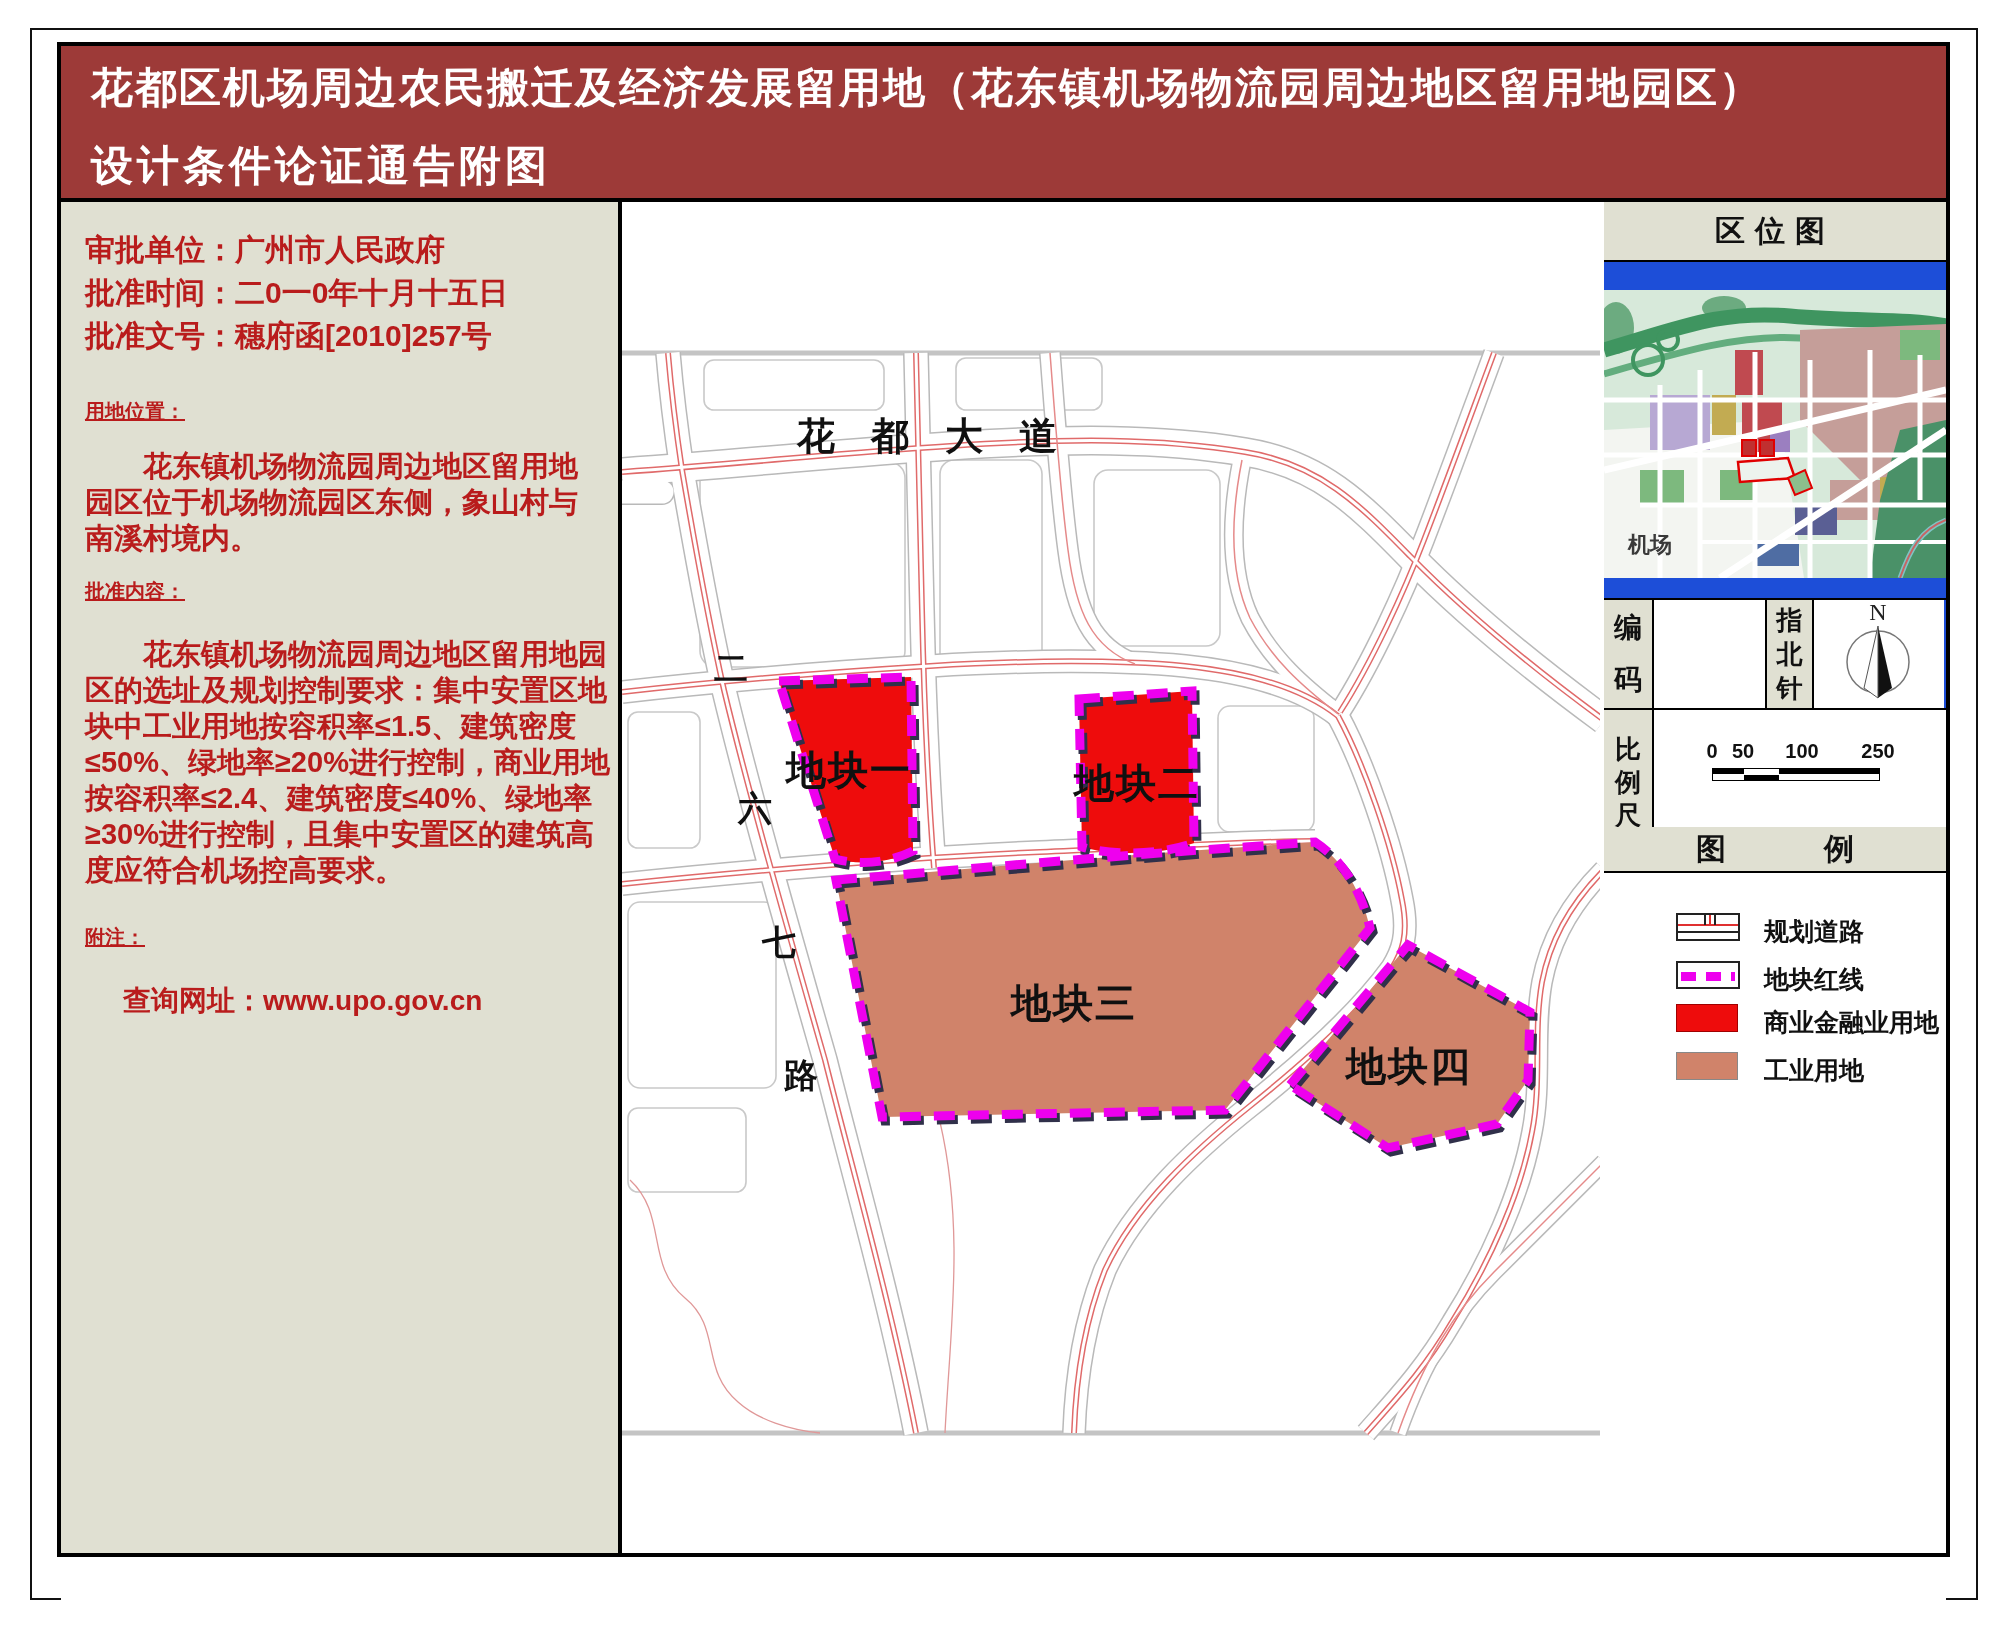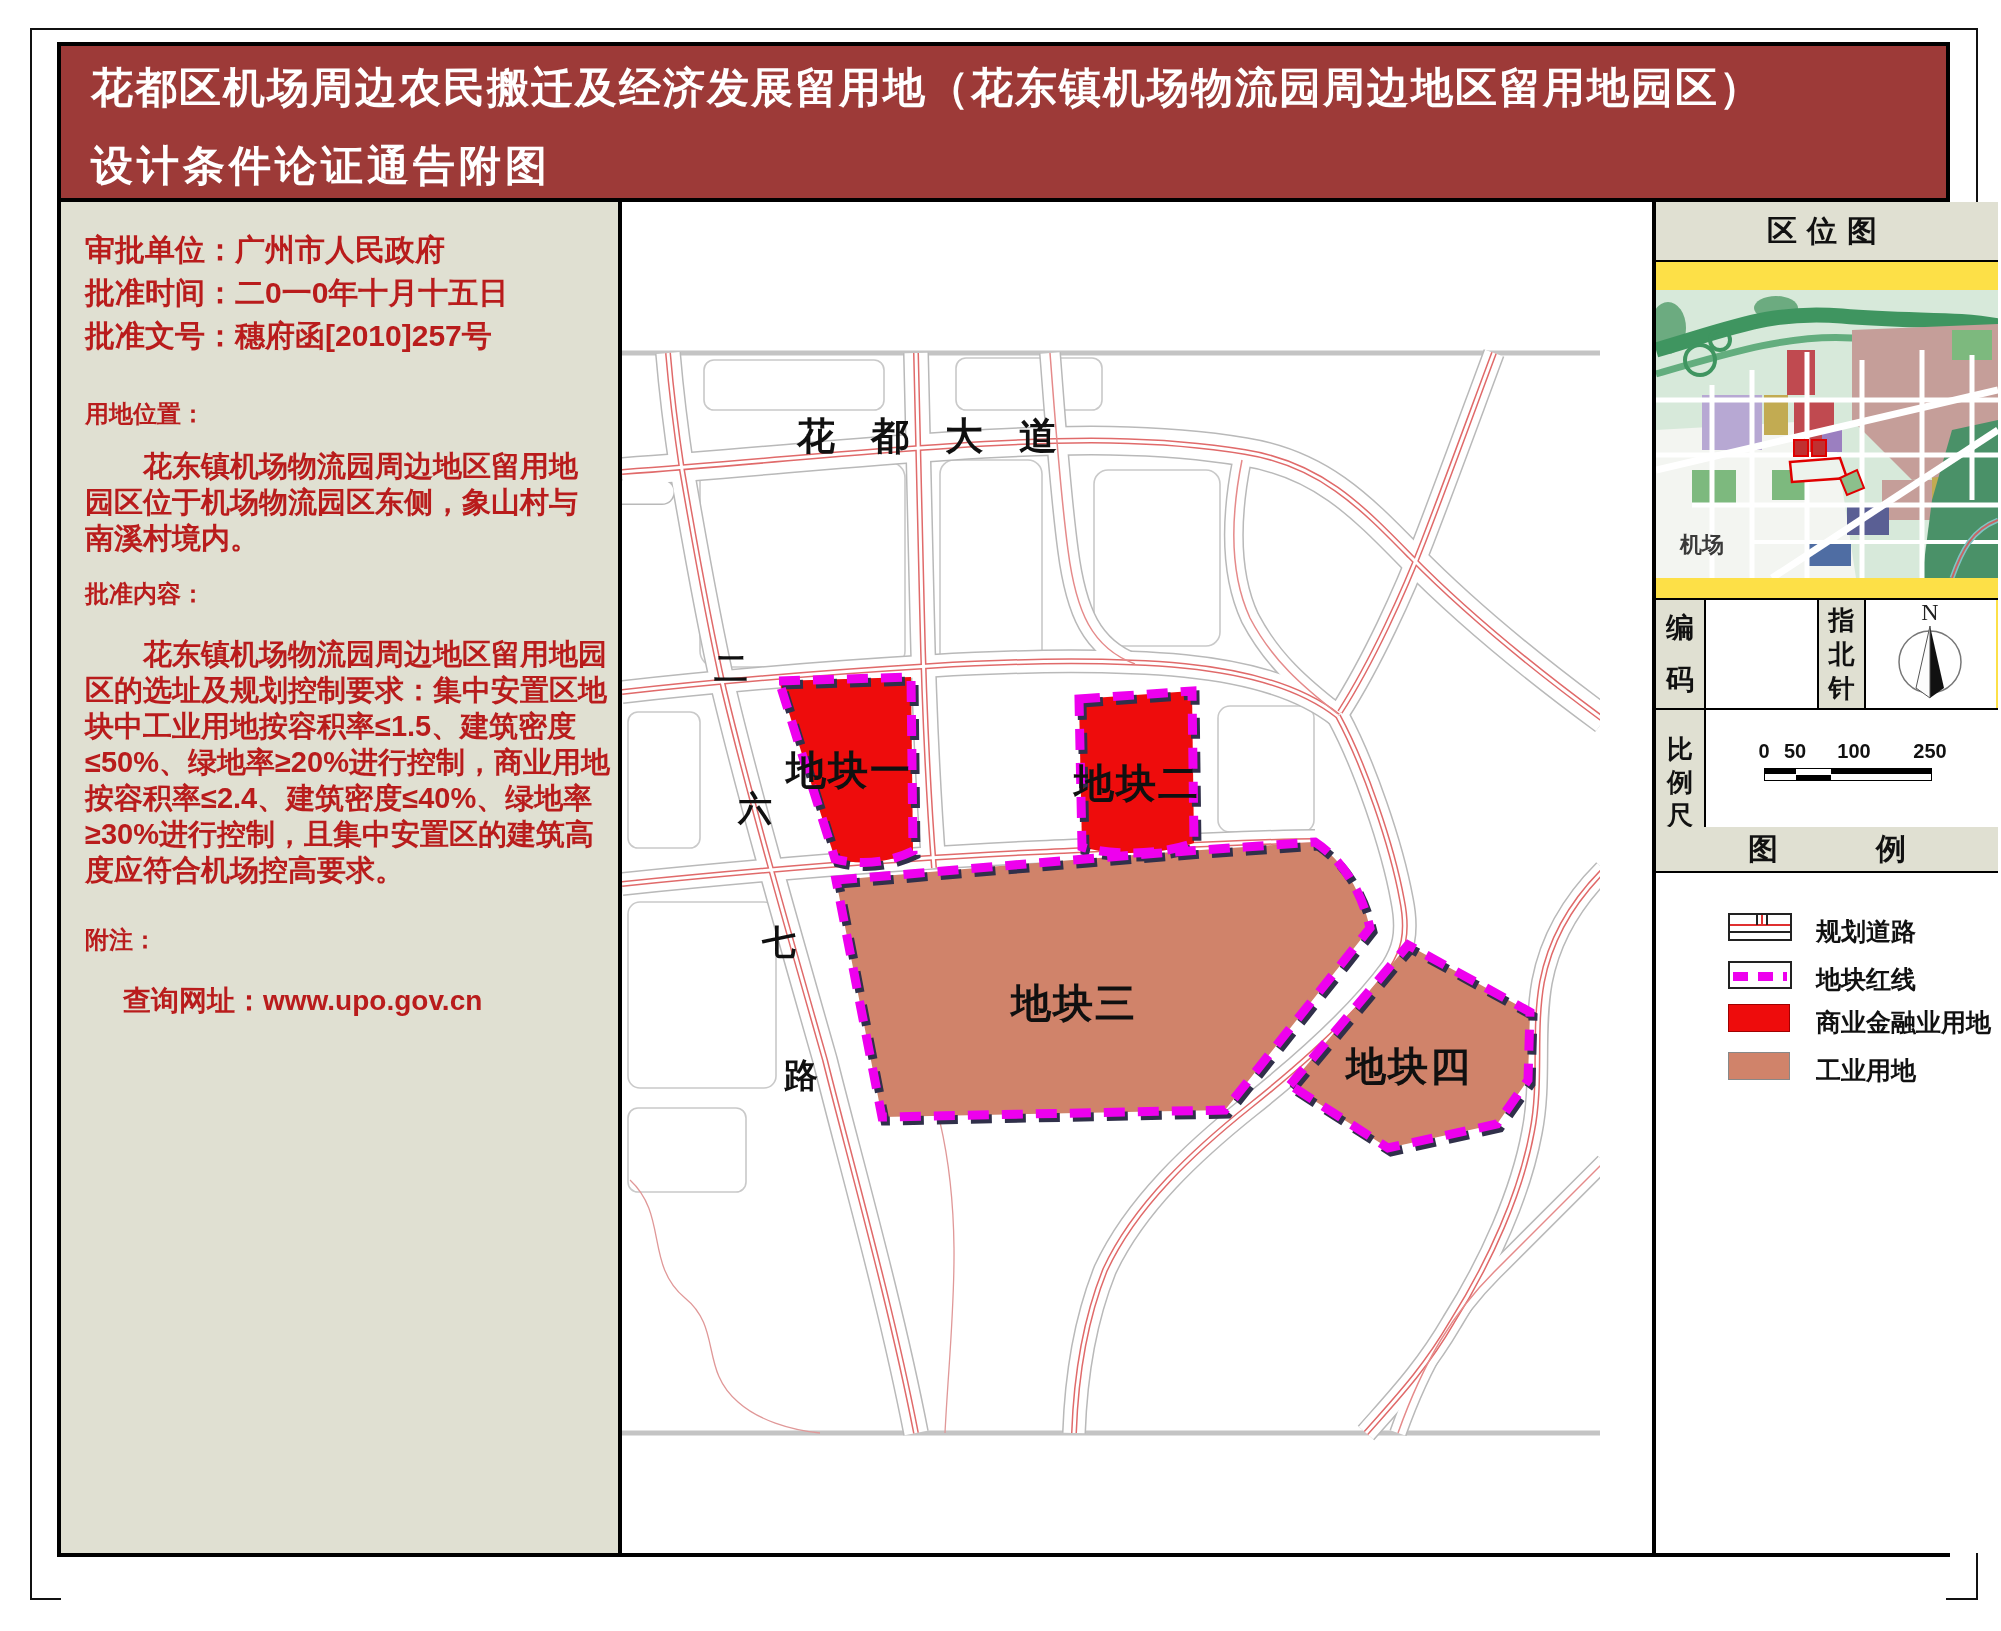--- a/index.html
+++ b/index.html
@@ -11,31 +11,31 @@
 
   .header{position:absolute;left:61px;top:46px;width:1885px;height:156px;
           background:var(--header-bg,#9d3a38);border-bottom:4px solid #000;color:#fff;}
   .header .t1{position:absolute;left:30px;top:14px;font-size:42px;font-weight:bold;letter-spacing:2px;white-space:nowrap;}
   .header .t2{position:absolute;left:30px;top:92px;font-size:42px;font-weight:bold;letter-spacing:4px;white-space:nowrap;}
 
   .sidebar{position:absolute;left:61px;top:202px;width:561px;height:1351px;
            background:var(--panel-bg,#e0e0d2);border-right:4px solid #000;color:#b91c1c;}
   .sb-block{position:absolute;left:24px;white-space:nowrap;}
   .sb-info{top:26px;font-size:30px;font-weight:700;line-height:43px;}
-  .sb-h{font-size:24px;font-weight:700;}
+  .sb-h{font-size:20px;font-weight:700;text-decoration:underline;}
   .sb-p{font-size:29px;font-weight:600;line-height:36px;}
   .sb-loc-h{top:196px;} .sb-loc-p{top:246px;}
   .sb-app-h{top:376px;} .sb-app-p{top:434px;}
   .sb-note-h{top:722px;} .sb-url{top:780px;left:62px;font-size:28px;font-weight:700;}
 
   .map{position:absolute;left:622px;top:202px;width:1034px;height:1351px;background:#fff;
        border-right:4px solid #000;overflow:hidden;}
   .map svg{position:absolute;left:0;top:0;}
 
-  .panel{position:absolute;left:1656px;top:202px;width:342px;height:1351px;background:#fde047;}
+  .panel{position:absolute;left:1604px;top:202px;width:342px;height:1351px;background:#1d4ed8;}
   .p-bar{position:absolute;left:0;width:342px;background:var(--panel-bg,#e0e0d2);
          border-bottom:2px solid #000;text-align:center;font-weight:700;color:#111;}
   .p-bar1{top:0;height:60px;font-size:30px;line-height:58px;letter-spacing:10px;}
   .p-bar2{top:625px;height:46px;font-size:30px;line-height:44px;letter-spacing:34px;text-indent:34px;}
   .minimap{position:absolute;left:0;top:88px;width:342px;height:288px;}
   .p-row2{position:absolute;left:0;top:396px;width:342px;height:112px;border-top:2px solid #000;border-bottom:2px solid #000;display:flex;}
   .p-row3{position:absolute;left:0;top:508px;width:342px;height:146px;border-bottom:2px solid #000;display:flex;}
   .cell{height:100%;}
   .cell.olive{background:var(--panel-bg,#e0e0d2);}
   .cell.bline{border-right:2px solid #000;}

